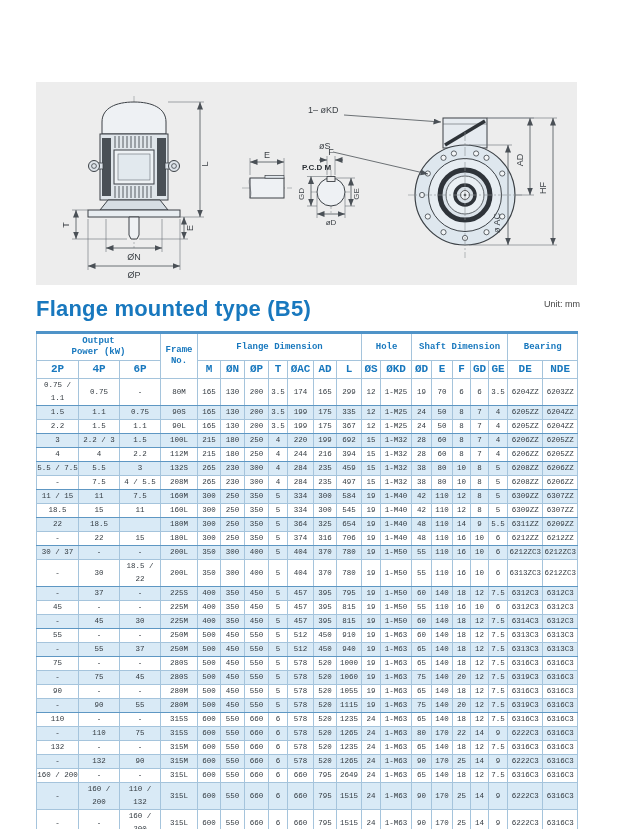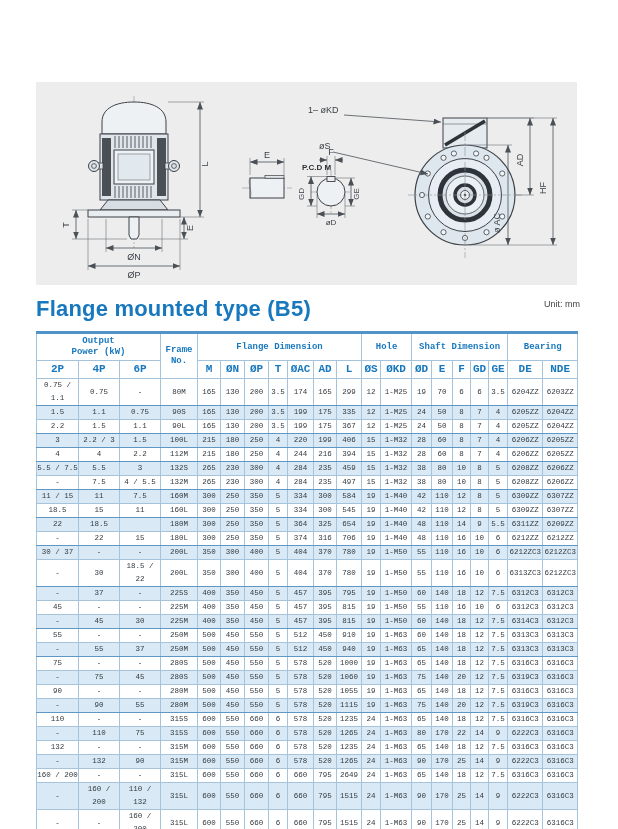--- a/index.html
+++ b/index.html
@@ -313,21 +313,21 @@
           <td>3</td>
           <td>2.2 / 3</td>
           <td>1.5</td>
           <td>100L</td>
           <td>215</td>
           <td>180</td>
           <td>250</td>
           <td>4</td>
           <td>220</td>
           <td>199</td>
-          <td>406</td>
+          <td>692</td>
           <td>15</td>
           <td>1-M32</td>
           <td>28</td>
           <td>60</td>
           <td>8</td>
           <td>7</td>
           <td>4</td>
           <td>6206ZZ</td>
           <td>6205ZZ</td>
         </tr>
@@ -372,21 +372,21 @@
           <td>10</td>
           <td>8</td>
           <td>5</td>
           <td>6208ZZ</td>
           <td>6206ZZ</td>
         </tr>
         <tr class="group-end">
           <td>-</td>
           <td>7.5</td>
           <td>4 / 5.5</td>
-          <td>132M</td>
+          <td>208M</td>
           <td>265</td>
           <td>230</td>
           <td>300</td>
           <td>4</td>
           <td>284</td>
           <td>235</td>
           <td>497</td>
           <td>15</td>
           <td>1-M32</td>
           <td>38</td>

